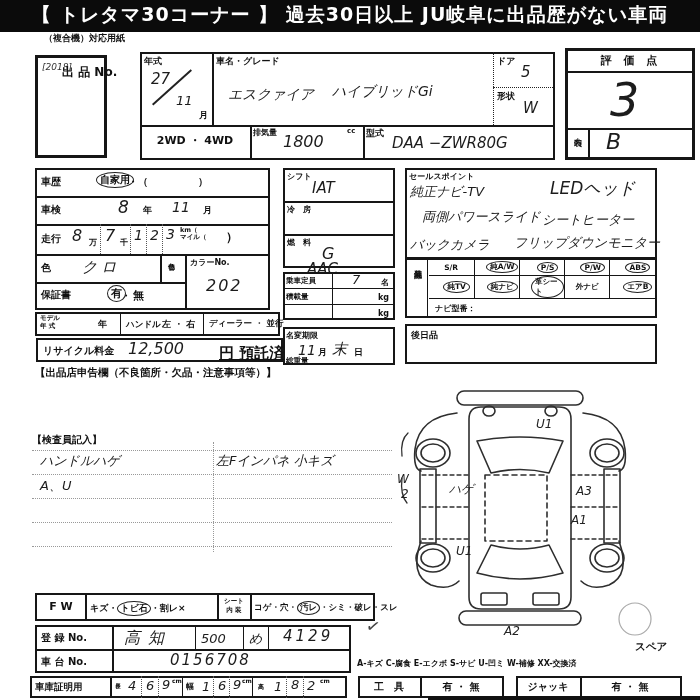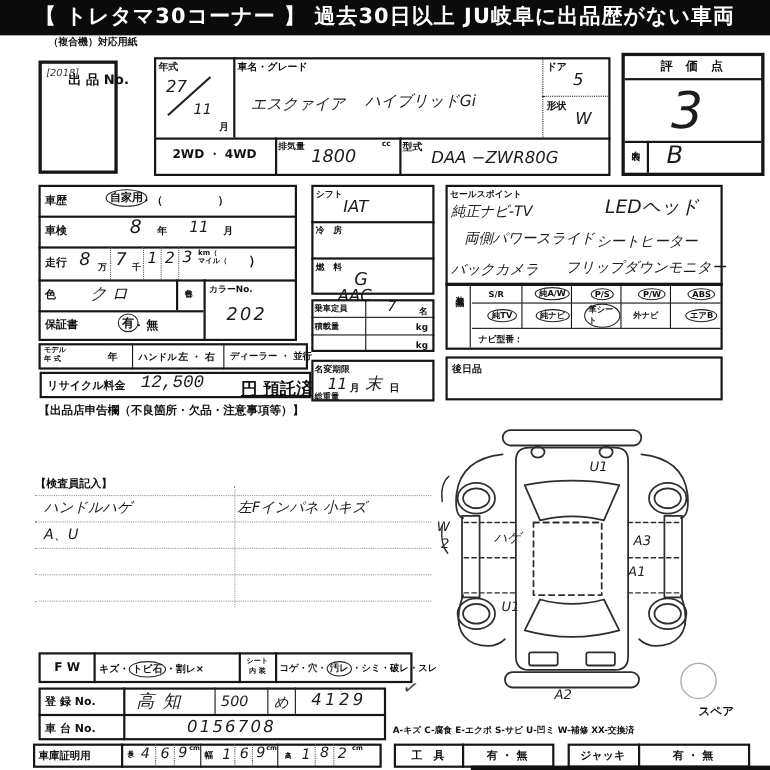--- a/index.html
+++ b/index.html
@@ -205,21 +205,21 @@
     <div>モデル</div>
       <div>年 式</div>
   </div>
   <span class="ab lbl" style="left:98px;top:318px;font-size:9px;">年</span>
   <span class="ab lbl" style="left:126px;top:319px;font-size:8.5px;">ハンドル</span>
   <span class="ab lbl" style="left:162px;top:318px;font-size:9px;">左 ・ 右</span>
   <span class="ab lbl" style="left:209px;top:318px;font-size:8.5px;">ディーラー ・ 並行</span>
 
   <div class="box" style="left:36px;top:338px;width:247px;height:24px;"></div>
   <span class="ab lbl" style="left:43px;top:344px;font-size:10px;">リサイクル料金</span>
-  <span class="ab hw" style="left:128px;top:339px;font-size:16px;font-family:Liberation Mono, monospace;">12,500</span>
+  <span class="ab hw" style="left:128px;top:339px;font-size:16px;">12,500</span>
   <span class="ab lbl" style="left:219px;top:344px;font-size:15px;text-decoration:underline;">円 預託済</span>
 
   <div class="ab lbl" style="left:35px;top:366px;font-size:10.5px;">【出品店申告欄（不良箇所・欠品・注意事項等）】</div>
 
   <div class="ab lbl" style="left:32px;top:433px;font-size:10px;">【検査員記入】</div>
   <div class="doth" style="left:32px;top:450px;width:360px;"></div>
   <div class="doth" style="left:32px;top:474px;width:360px;"></div>
   <div class="doth" style="left:32px;top:498px;width:360px;"></div>
   <div class="doth" style="left:32px;top:522px;width:360px;"></div>
   <div class="doth" style="left:32px;top:546px;width:360px;"></div>

